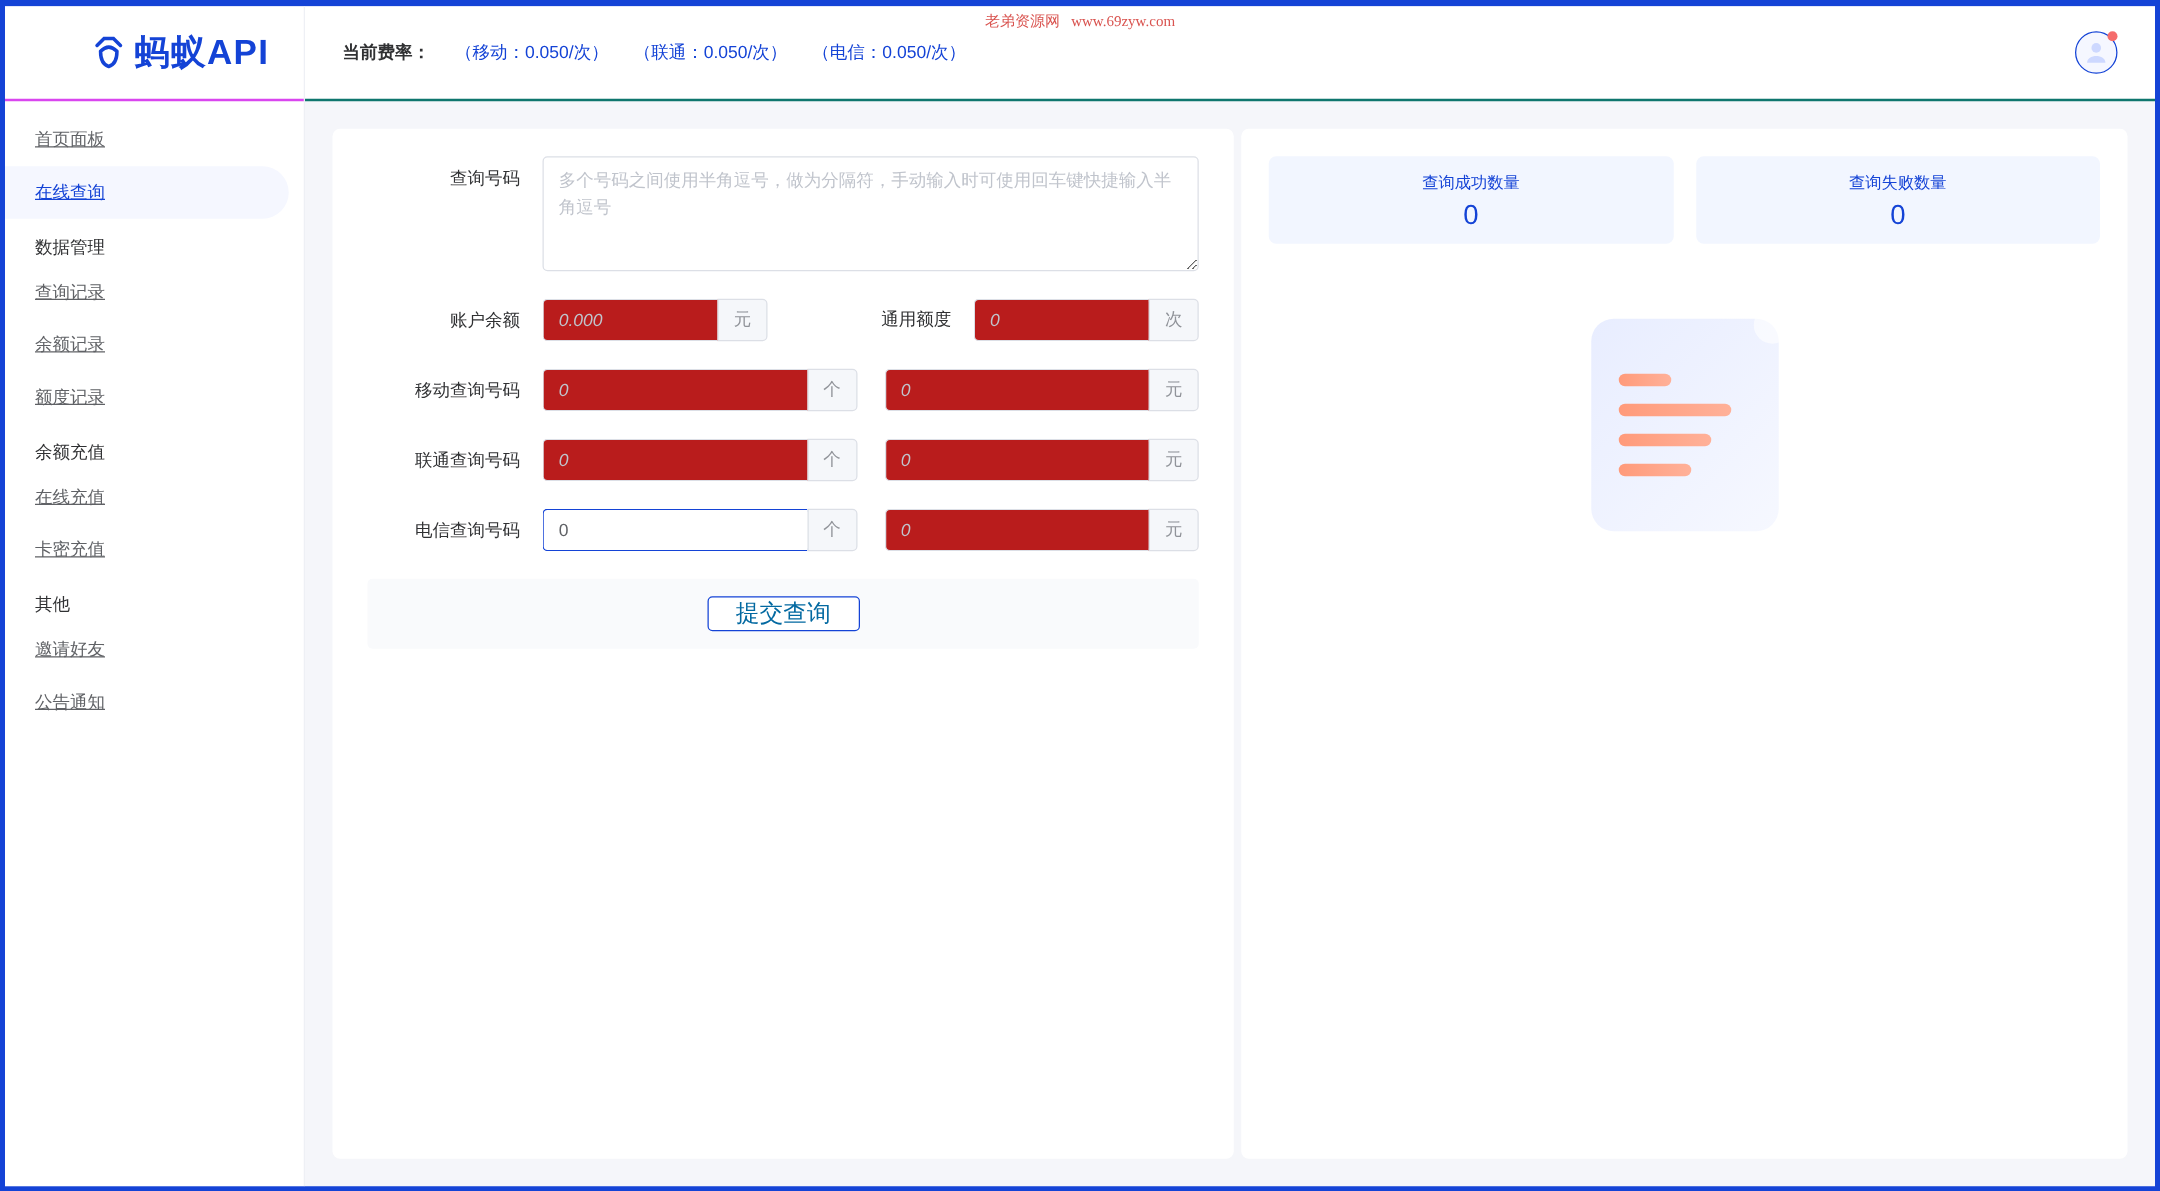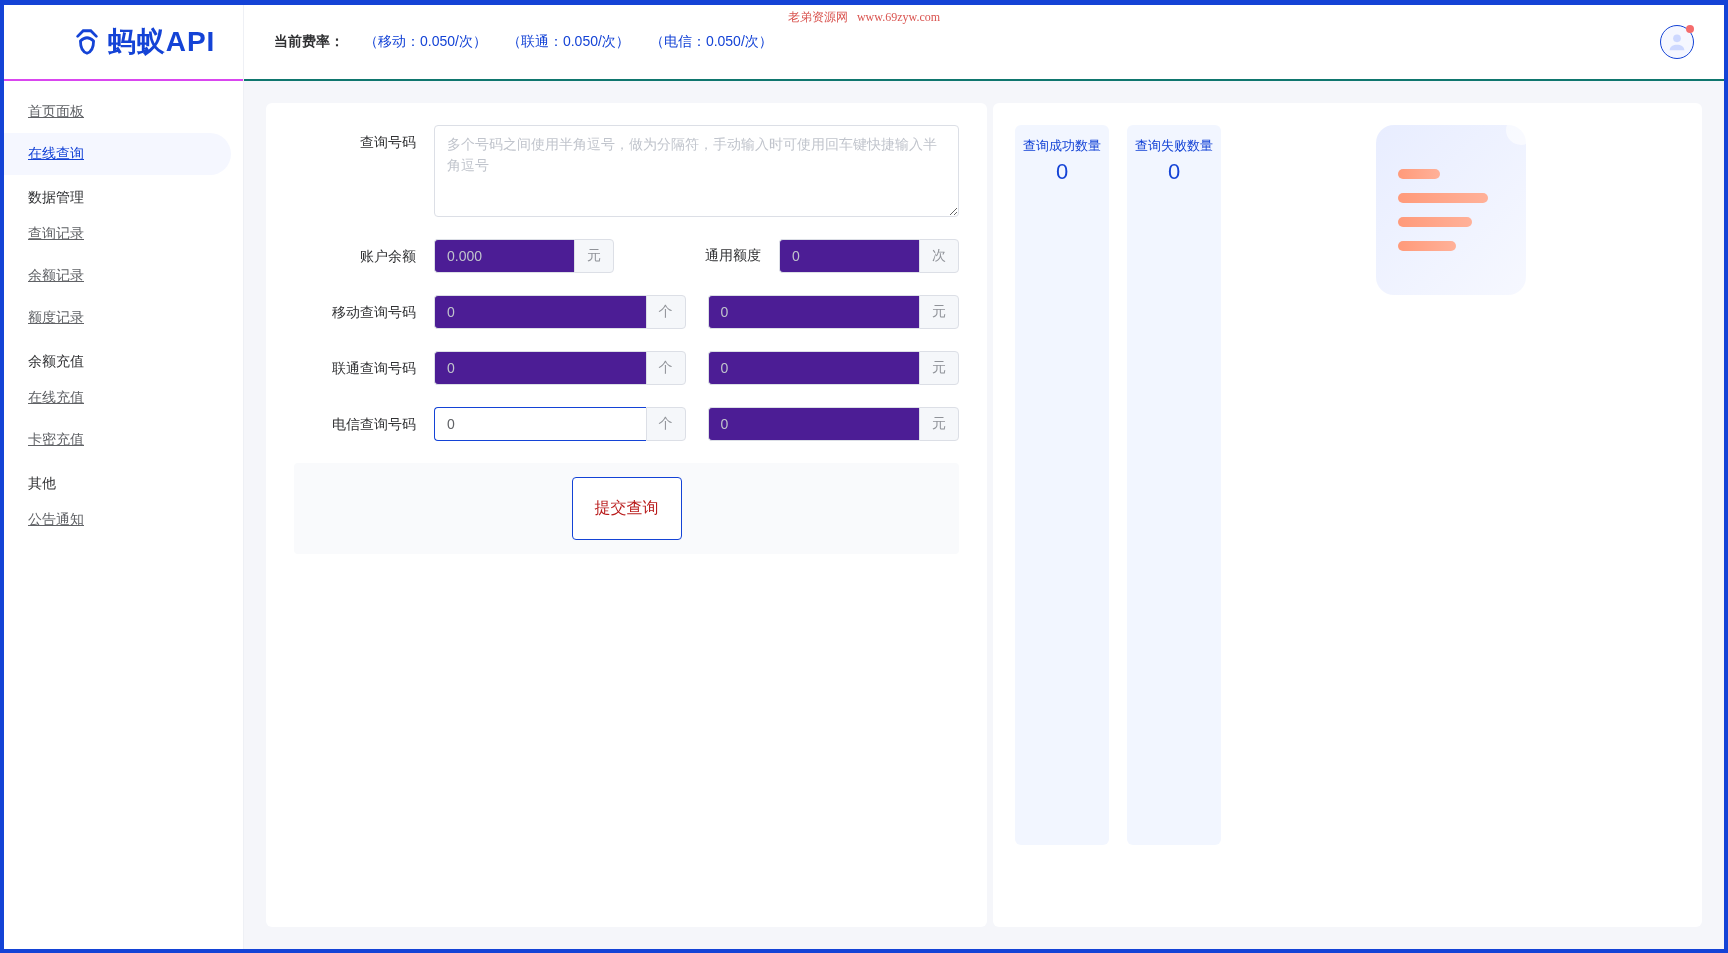--- a/index.html
+++ b/index.html
@@ -122,21 +122,21 @@
       padding: 22px;
       display: flex;
       gap: 6px;
     }
     .card {
       background: #fff;
       border-radius: 6px;
       padding: 22px 28px;
     }
     .form-card { flex: 1; max-width: 830px; }
-    .side-panel { flex: 1; background: #fff; border-radius: 6px; padding: 22px; display: flex; flex-direction: row; }
+    .side-panel { flex: 1; background: #fff; border-radius: 6px; padding: 22px; display: flex; flex-direction: column; }
 
     
     .form-row {
       display: flex;
       margin-bottom: 22px;
       align-items: flex-start;
     }
     .form-label {
       width: 140px;
       text-align: right;
@@ -170,23 +170,24 @@
     }
     .input::placeholder, textarea.input::placeholder { color: #c0c4cc; }
     .input-wrap { display: flex; flex: 1; }
     .input-wrap input.input {
       flex: 1;
       border-radius: 4px 0 0 4px;
       border-right: none;
       min-width: 0;
     }
     .input-wrap input.input.disabled {
-      background: #4c1d95;
+      background: #b91c1c;
       cursor: not-allowed;
       color: #c0c4cc;
+      font-style: italic;
     }
     .input-wrap .suffix {
       border: 1px solid #dcdfe6;
       background: #f5f7fa;
       color: #909399;
       padding: 0 12px;
       display: flex; align-items: center; justify-content: center;
       border-radius: 0 4px 4px 0;
       font-size: 14px;
       min-width: 38px;
@@ -196,25 +197,25 @@
     .submit-row {
       margin-top: 10px;
       padding: 14px 0;
       background: #f9fafc;
       border-radius: 4px;
       display: flex;
       justify-content: center;
     }
     .submit-btn {
       border: 1px solid #1443d6;
-      color: #b91c1c;
+      color: #0369a1;
       background: #fff;
       border-radius: 4px;
-      padding: 20px 22px;
-      font-size: 16px;
+      padding: 0 22px;
+      font-size: 19px;
       cursor: pointer;
     }
 
     
     .stats-row { display: flex; gap: 18px; margin-bottom: 60px; }
     .stat-card {
       flex: 1;
       background: #f2f6ff;
       border-radius: 6px;
       text-align: center;
@@ -286,20 +287,21 @@
       <div class="nav-group">数据管理</div>
       <div class="nav-item">查询记录</div>
       <div class="nav-item">余额记录</div>
       <div class="nav-item">额度记录</div>
 
       <div class="nav-group">余额充值</div>
       <div class="nav-item">在线充值</div>
       <div class="nav-item">卡密充值</div>
 
       <div class="nav-group">其他</div>
+      <div class="nav-item">邀请好友</div>
       <div class="nav-item">公告通知</div>
     </nav>
   </aside>
 
   <div class="main">
     <div class="header">
       <div class="rates">
         <span>当前费率：</span>
         <span class="rate-item">（移动：0.050/次）</span>
         <span class="rate-item">（联通：0.050/次）</span>

